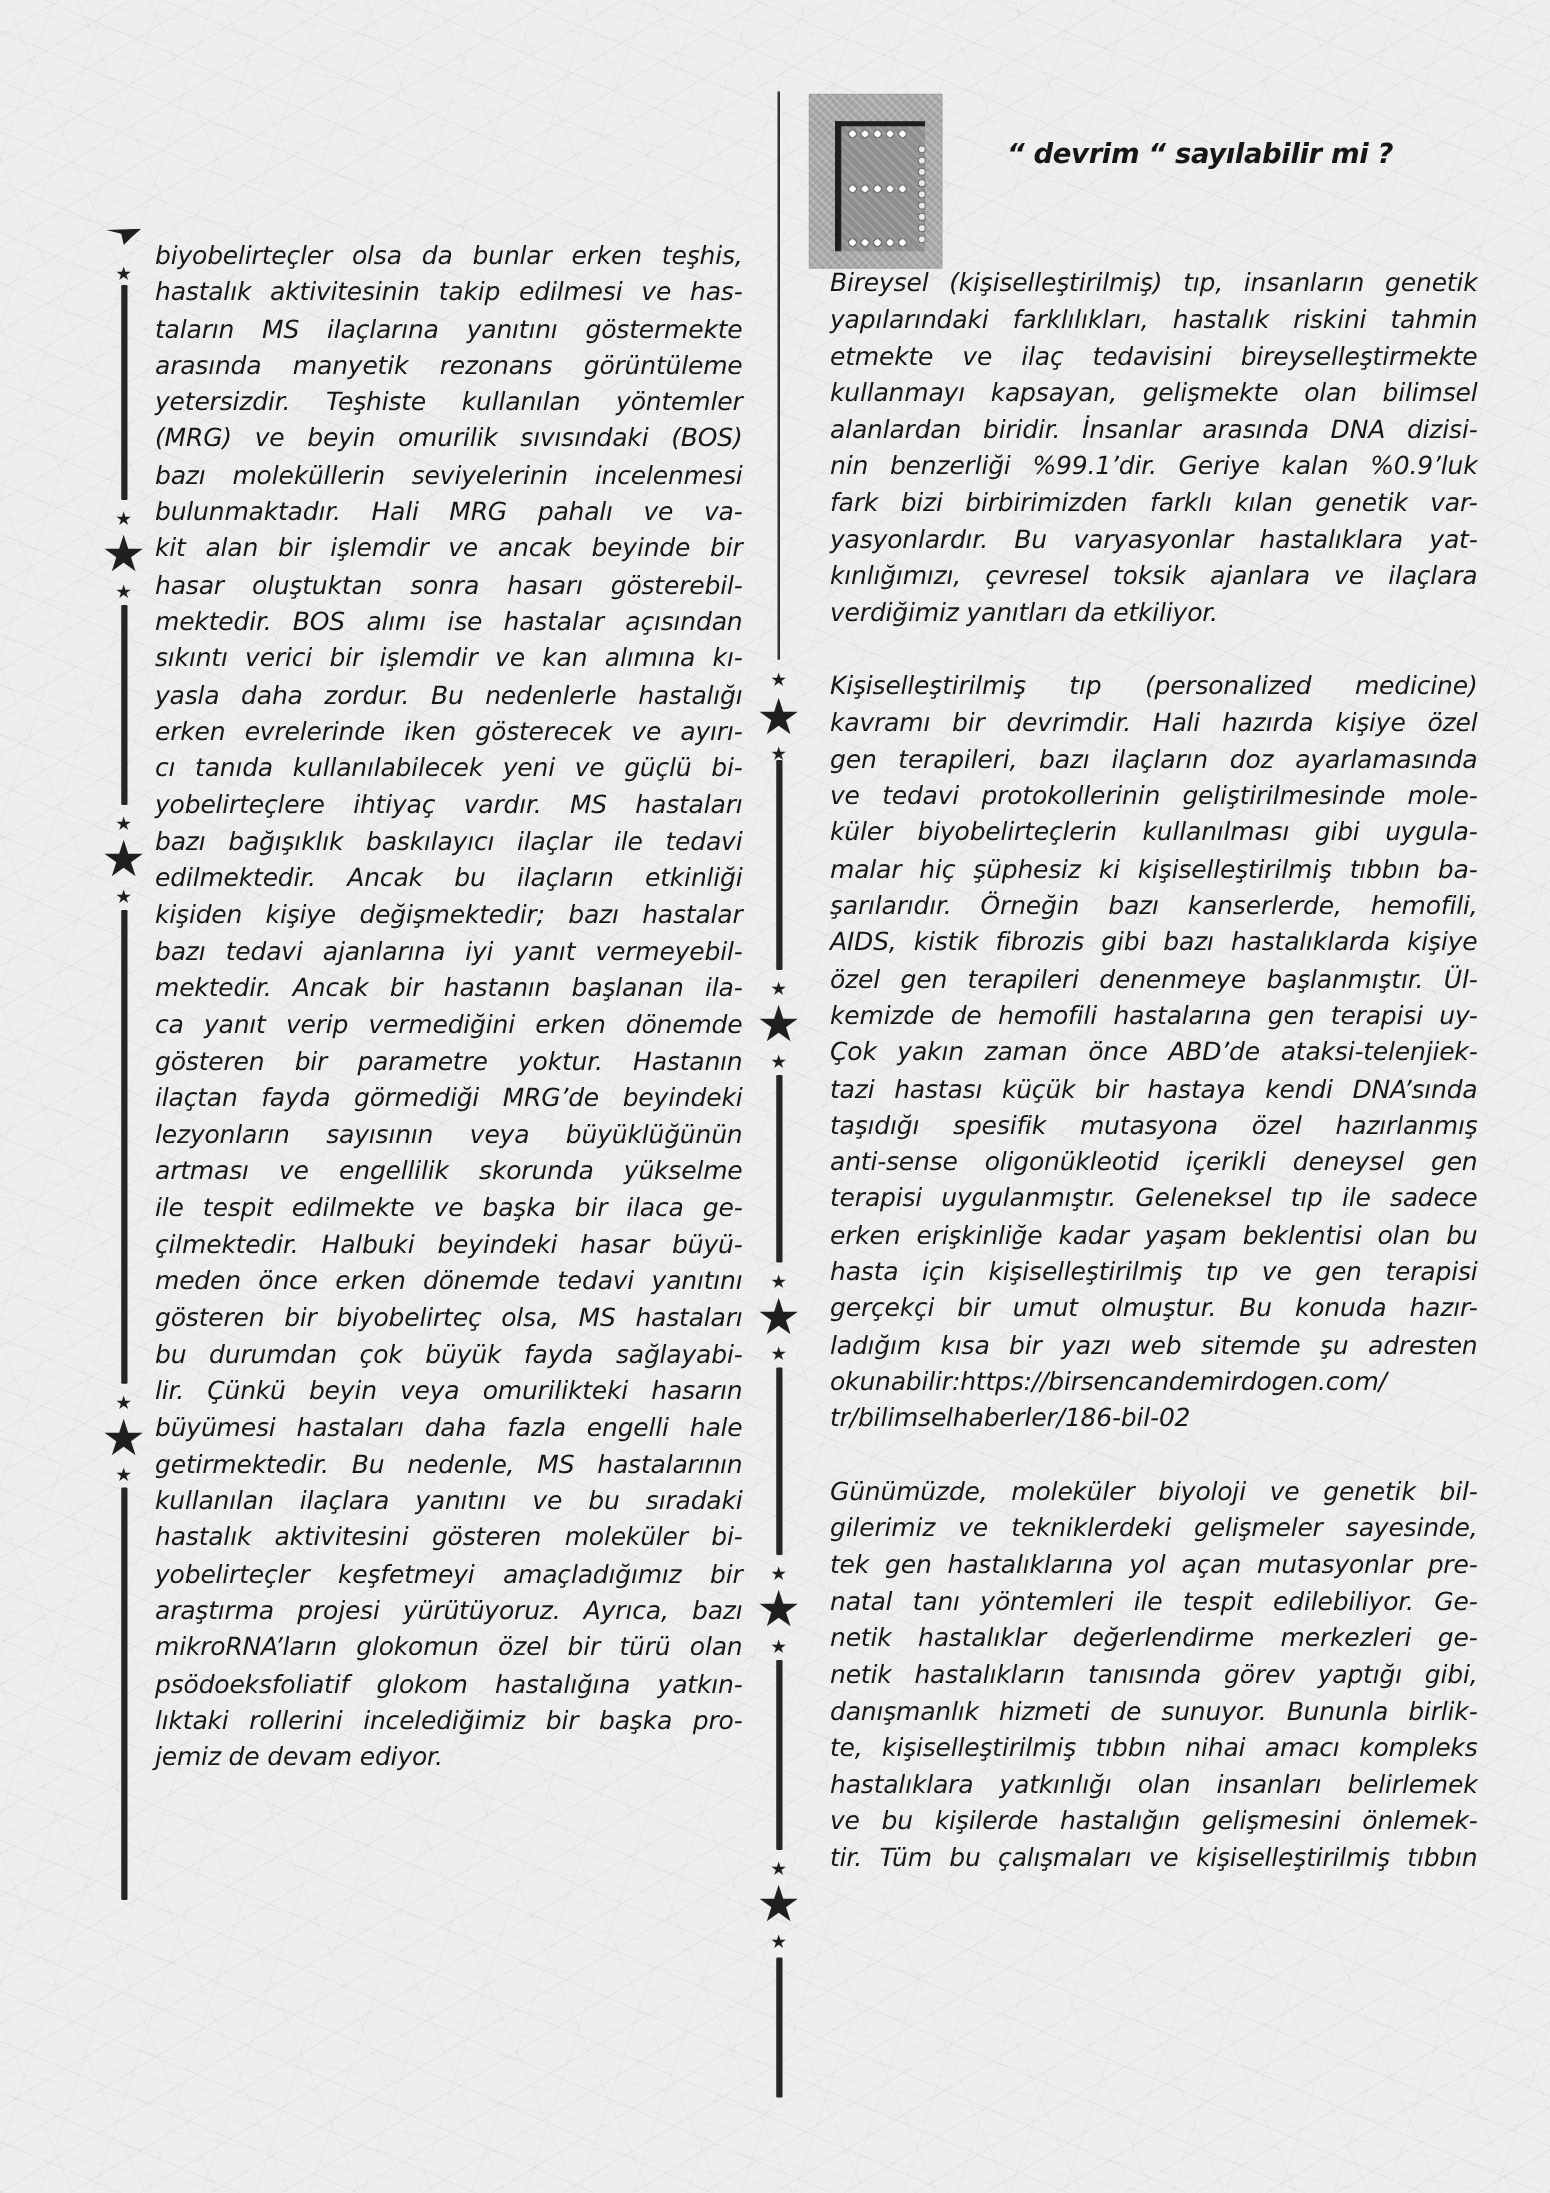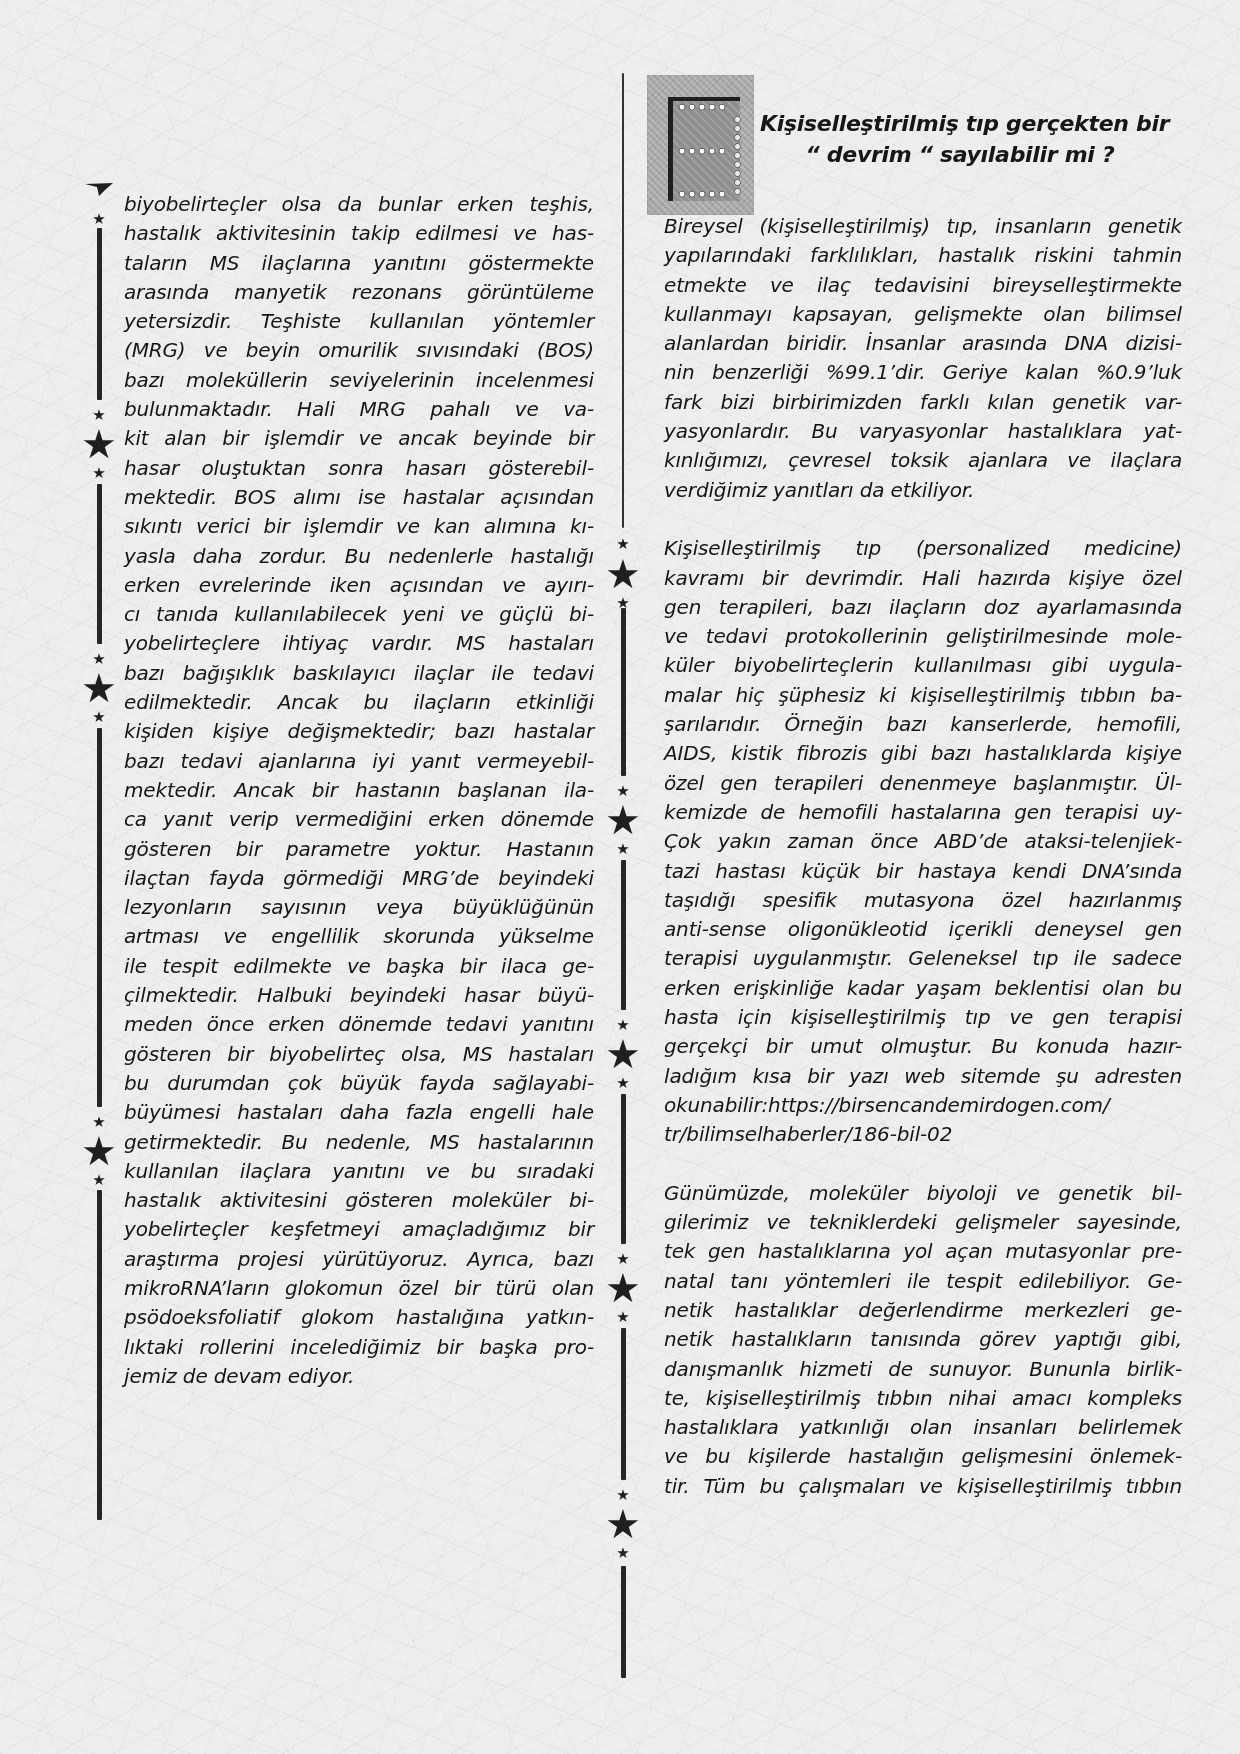--- a/index.html
+++ b/index.html
@@ -88,56 +88,56 @@
 
   <div class="initial-e">
     <div class="plate"></div>
     <div class="dots" style="left:30px; top:28px; width:52px;"></div>
     <div class="dots" style="left:30px; top:72px; width:52px;"></div>
     <div class="dots" style="left:30px; top:115px; width:52px;"></div>
     <div class="vdots" style="left:86px; top:40px; height:80px;"></div>
   </div>
 
   <div class="title">
-    <span>Kişiselleştirilmiş tıp gerçekten bir</span>
     <span>“ devrim “ sayılabilir mi ?</span>
   </div>
 
   <div class="col" id="left-col">
       <span class="line">biyobelirteçler olsa da bunlar erken teşhis,</span>
       <span class="line">hastalık aktivitesinin takip edilmesi ve has-</span>
       <span class="line">taların MS ilaçlarına yanıtını göstermekte</span>
       <span class="line">arasında manyetik rezonans görüntüleme</span>
       <span class="line">yetersizdir. Teşhiste kullanılan yöntemler</span>
       <span class="line">(MRG) ve beyin omurilik sıvısındaki (BOS)</span>
       <span class="line">bazı moleküllerin seviyelerinin incelenmesi</span>
       <span class="line">bulunmaktadır. Hali MRG pahalı ve va-</span>
       <span class="line">kit alan bir işlemdir ve ancak beyinde bir</span>
       <span class="line">hasar oluştuktan sonra hasarı gösterebil-</span>
       <span class="line">mektedir. BOS alımı ise hastalar açısından</span>
       <span class="line">sıkıntı verici bir işlemdir ve kan alımına kı-</span>
       <span class="line">yasla daha zordur. Bu nedenlerle hastalığı</span>
-      <span class="line">erken evrelerinde iken açısından ve ayırı-</span>
+      <span class="line">erken evrelerinde iken gösterecek ve ayırı-</span>
       <span class="line">cı tanıda kullanılabilecek yeni ve güçlü bi-</span>
       <span class="line">yobelirteçlere ihtiyaç vardır. MS hastaları</span>
       <span class="line">bazı bağışıklık baskılayıcı ilaçlar ile tedavi</span>
       <span class="line">edilmektedir. Ancak bu ilaçların etkinliği</span>
       <span class="line">kişiden kişiye değişmektedir; bazı hastalar</span>
       <span class="line">bazı tedavi ajanlarına iyi yanıt vermeyebil-</span>
       <span class="line">mektedir. Ancak bir hastanın başlanan ila-</span>
       <span class="line">ca yanıt verip vermediğini erken dönemde</span>
       <span class="line">gösteren bir parametre yoktur. Hastanın</span>
       <span class="line">ilaçtan fayda görmediği MRG’de beyindeki</span>
       <span class="line">lezyonların sayısının veya büyüklüğünün</span>
       <span class="line">artması ve engellilik skorunda yükselme</span>
       <span class="line">ile tespit edilmekte ve başka bir ilaca ge-</span>
       <span class="line">çilmektedir. Halbuki beyindeki hasar büyü-</span>
       <span class="line">meden önce erken dönemde tedavi yanıtını</span>
       <span class="line">gösteren bir biyobelirteç olsa, MS hastaları</span>
       <span class="line">bu durumdan çok büyük fayda sağlayabi-</span>
+      <span class="line">lir. Çünkü beyin veya omurilikteki hasarın</span>
       <span class="line">büyümesi hastaları daha fazla engelli hale</span>
       <span class="line">getirmektedir. Bu nedenle, MS hastalarının</span>
       <span class="line">kullanılan ilaçlara yanıtını ve bu sıradaki</span>
       <span class="line">hastalık aktivitesini gösteren moleküler bi-</span>
       <span class="line">yobelirteçler keşfetmeyi amaçladığımız bir</span>
       <span class="line">araştırma projesi yürütüyoruz. Ayrıca, bazı</span>
       <span class="line">mikroRNA’ların glokomun özel bir türü olan</span>
       <span class="line">psödoeksfoliatif glokom hastalığına yatkın-</span>
       <span class="line">lıktaki rollerini incelediğimiz bir başka pro-</span>
       <span class="line last">jemiz de devam ediyor.</span>

